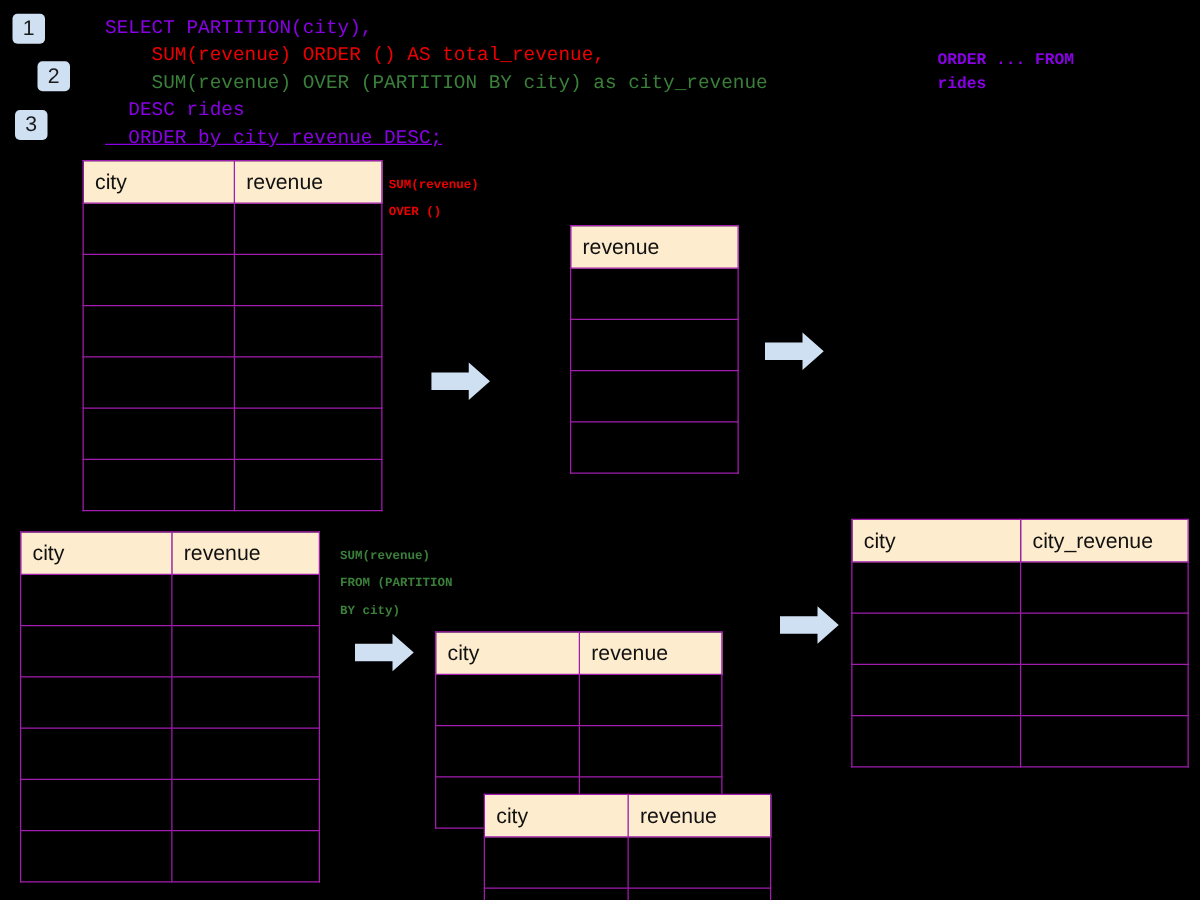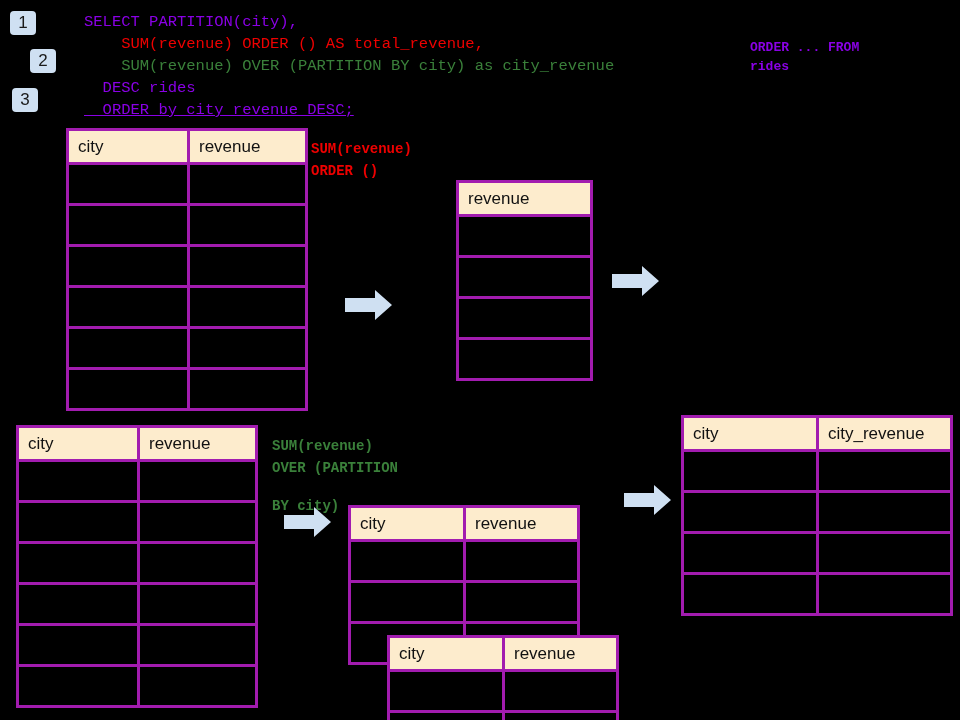--- a/index.html
+++ b/index.html
@@ -50,37 +50,37 @@
     font-size: 13px;
     line-height: 19px;
     white-space: pre;
     font-weight: bold;
   }
   .anno-purple { color: #8a00e6; }
 
   .label {
     position: absolute;
     font-family: "Liberation Mono", monospace;
-    font-size: 14px;
+    font-size: 10px;
     line-height: 22px;
     white-space: pre;
     font-weight: bold;
   }
   .label-red   { color: #ee0000; }
   .label-green { color: #3a803a; }
 
   
   .tbl {
     position: absolute;
     border-collapse: collapse;
     table-layout: fixed;
     background: #000000;
   }
   .tbl th, .tbl td {
-    border: 3px solid #a21caf;
+    border: 1px solid #a21caf;
     padding: 0;
     margin: 0;
     box-sizing: border-box;
   }
   .tbl th {
     background: #fdeccd;
     color: #111111;
     font-family: "Liberation Sans", sans-serif;
     font-size: 17px;
     font-weight: normal;
@@ -111,25 +111,25 @@
   <div class="code code-purple" style="left:84px; top:11px;">SELECT PARTITION(city),</div>
   <div class="code code-red" style="left:84px; top:33px;">    SUM(revenue) ORDER () AS total_revenue,</div>
   <div class="code code-green" style="left:84px; top:55px;">    SUM(revenue) OVER (PARTITION BY city) as city_revenue</div>
   <div class="code code-purple" style="left:84px; top:77px;">  DESC rides</div>
   <div class="code code-purple" style="left:84px; top:99px;text-decoration:underline;">  ORDER by city_revenue DESC;</div>
 
   <div class="anno anno-purple" style="left:750px; top:38px;">ORDER ... FROM</div>
   <div class="anno anno-purple" style="left:750px; top:57px;">rides</div>
 
   <div class="label label-red" style="left:311px; top:138px;">SUM(revenue)</div>
-  <div class="label label-red" style="left:311px; top:160px;">ORDER ()</div>
+  <div class="label label-red" style="left:311px; top:160px;">OVER ()</div>
 
   <div class="label label-green" style="left:272px; top:435px;">SUM(revenue)</div>
-  <div class="label label-green" style="left:272px; top:457px;">OVER (PARTITION</div>
-  <div class="label label-green" style="left:272px; top:479px;margin-top:16px;">BY city)</div>
+  <div class="label label-green" style="left:272px; top:457px;">FROM (PARTITION</div>
+  <div class="label label-green" style="left:272px; top:479px;">BY city)</div>
 
   <table class="tbl" style="left:66px; top:128px; width:239px;">
     <colgroup>
         <col style="width:121px;">
         <col style="width:118px;">
       </colgroup>
     <thead>
       <tr>
         <th>city</th>
         <th>revenue</th>

